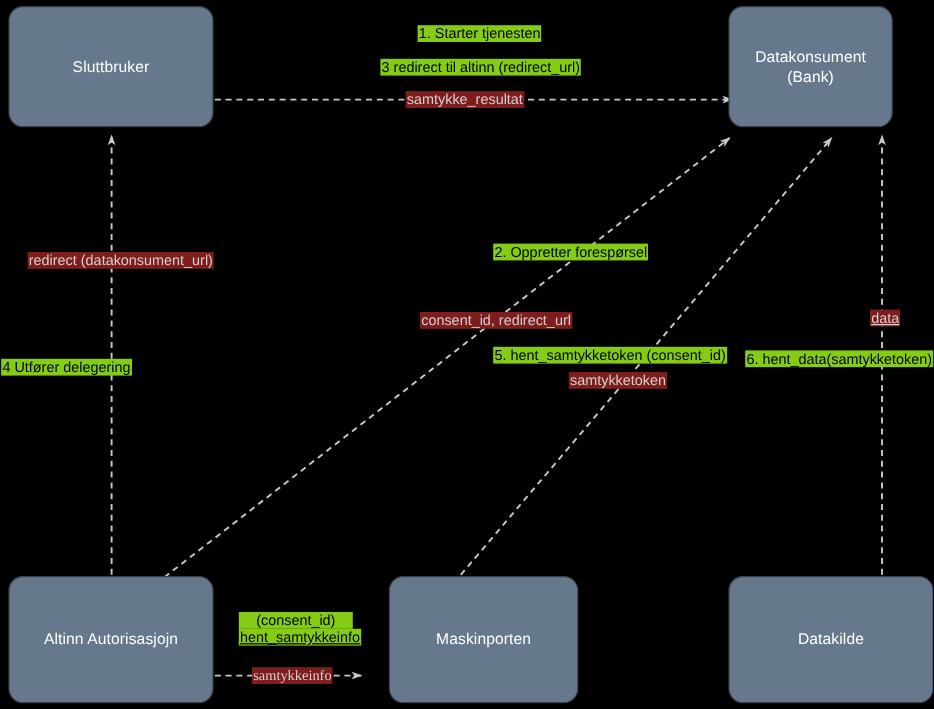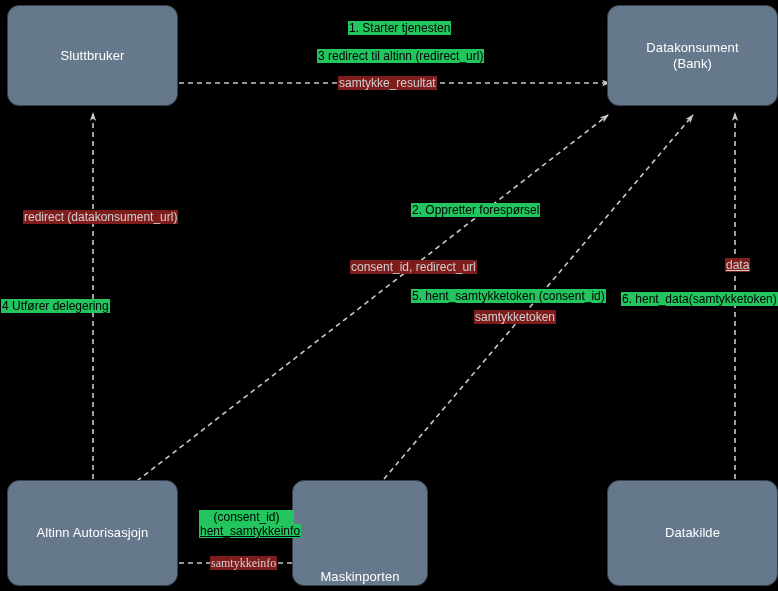--- a/index.html
+++ b/index.html
@@ -43,21 +43,21 @@
   .elabel {
     position: absolute;
     font-size: 12px;
     line-height: 14px;
     white-space: pre;
     text-align: center;
     padding: 0 1px;
   }
   .elabel.dark {
     color: #000000;
-    background: #22c55e;
+    background: #84cc16;
   }
   .elabel.light {
     color: #d0d0d0;
     background: #7f1d1d;
   }
 </style>
 </head>
 <body>
 
 <div id="canvas">
@@ -79,30 +79,30 @@
 
     <line x1="735" y1="479" x2="735" y2="113" stroke="#c8c8c8" stroke-width="1.6" stroke-dasharray="5,4" marker-end="url(#arrow)"></line>
 
     <line x1="179" y1="563" x2="301" y2="563" stroke="#c8c8c8" stroke-width="1.6" stroke-dasharray="5,4" marker-end="url(#arrow)"></line>
   </svg>
 
   <div class="node" style="left:7px; top:5px; width:171px; height:101px;">
     <span>Sluttbruker</span>
   </div>
 
-  <div class="node" style="left:607px; top:5px; width:171px; height:101px; flex-direction:column;">
+  <div class="node" style="left:607px; top:5px; width:137px; height:101px; flex-direction:column;">
     <span>Datakonsument</span>
     <span>(Bank)</span>
   </div>
 
   <div class="node" style="left:7px; top:480px; width:171px; height:106px;">
     <span>Altinn Autorisasjojn</span>
   </div>
 
-  <div class="node" style="left:292px; top:480px; width:136px; height:106px;align-items:flex-end;">
+  <div class="node" style="left:324px; top:480px; width:158px; height:106px;">
     <span>Maskinporten</span>
   </div>
 
   <div class="node" style="left:607px; top:480px; width:171px; height:106px;">
     <span>Datakilde</span>
   </div>
 
   <div class="elabel dark" style="left:348px; top:21px;">1. Starter tjenesten</div>
 
   <div class="elabel dark" style="left:317px; top:49px;">3 redirect til altinn (redirect_url)</div>

